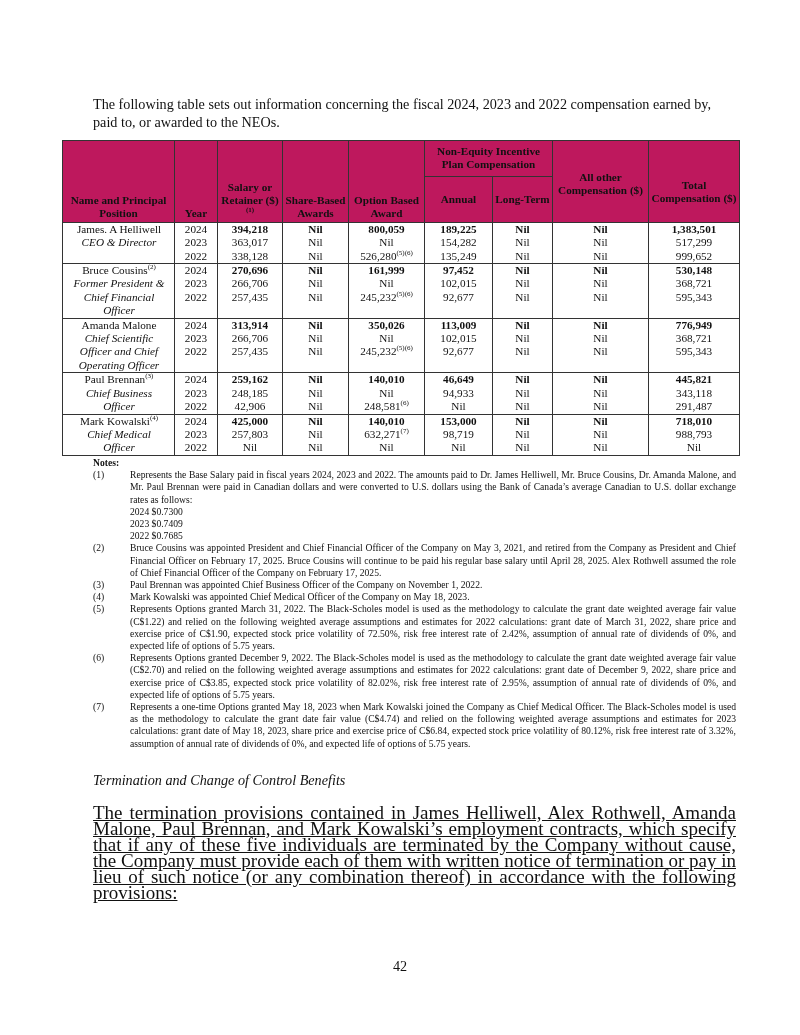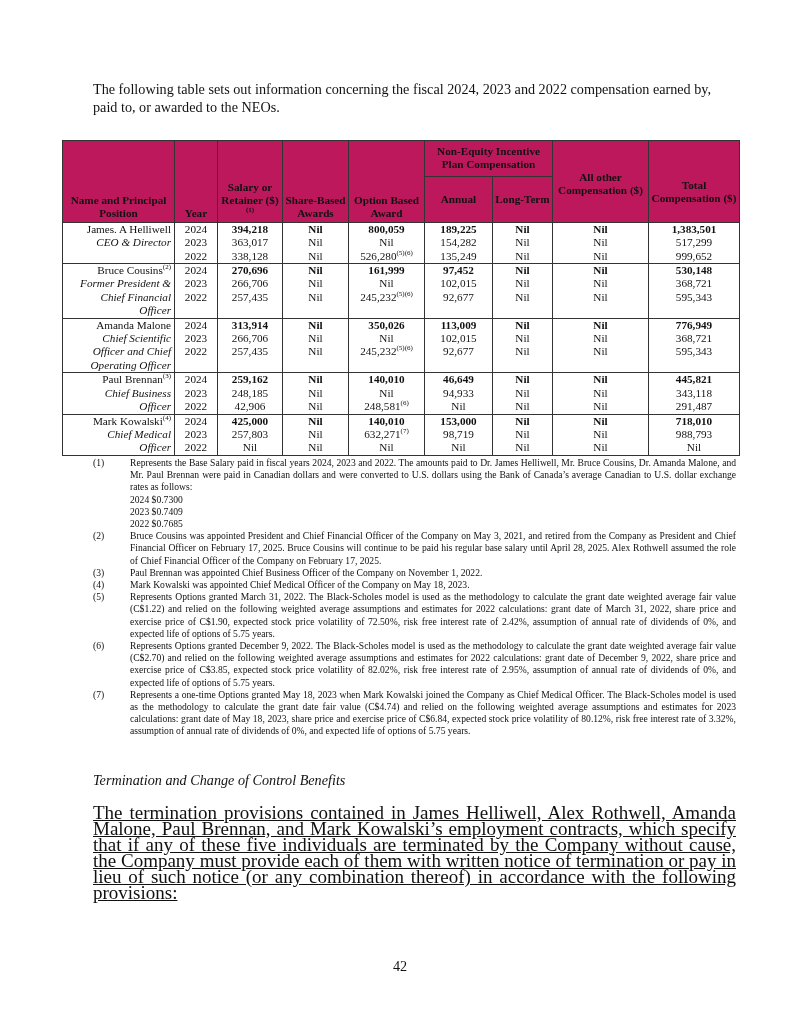--- a/index.html
+++ b/index.html
@@ -1,26 +1,26 @@
 <!DOCTYPE html>
 <html><head>
 <meta charset="utf-8">
 <style>
   html, body { margin:0; padding:0; background:#ffffff; }
   body { width:800px; height:1035px; position:relative; overflow:hidden;
          font-family:"Liberation Serif", serif; color:#111; }
-  .intro { position:absolute; left:93px; top:80px; width:630px; font-size:14.2px; line-height:18px; }
+  .intro { position:absolute; left:93px; top:95px; width:630px; font-size:14.2px; line-height:18px; }
   table.comp { position:absolute; left:62px; top:140px; width:677px; border-collapse:collapse;
                font-size:11.2px; line-height:13.4px; table-layout:fixed; }
   table.comp th { background:#be185d; font-weight:bold; text-align:center; vertical-align:bottom;
                   border:1.3px solid #333; padding:2px 2px 1px; }
   table.comp th.group { vertical-align:middle; padding:4px 2px; }
   table.comp td { border-left:1.3px solid #333; border-right:1.3px solid #333; padding:0 3px;
                   text-align:center; vertical-align:top; white-space:nowrap; }
-  table.comp td.name { text-align:right; padding-left:4px; white-space:normal; }
+  table.comp td.name { text-align:center; padding-left:4px; white-space:normal; }
   table.comp tbody tr.first td { border-top:1.3px solid #333; }
   table.comp tbody:last-of-type tr:last-child td { border-bottom:1.3px solid #333; }
   .b { font-weight:bold; }
   .it { font-style:italic; }
   sup { font-size:7px; line-height:0; vertical-align:super; }
   .notes { position:absolute; left:93px; top:457px; width:643px; font-size:9.6px; line-height:12.2px; }
   .notes .hdr { font-weight:bold; }
   .note { display:flex; }
   .note .num { width:37px; flex:none; }
   .note .txt { flex:1; text-align:justify; }
@@ -255,20 +255,21 @@
         <td><span>Nil</span></td>
         <td><span>Nil</span></td>
         <td><span>Nil</span></td>
         <td><span>Nil</span></td>
         <td><span>Nil</span></td>
       </tr>
     </tbody>
 </table>
 
 <div class="notes">
+  <div class="hdr">Notes:</div>
   <div id="notes-list">
       <div class="note">
         <div class="num">(1)</div>
         <div class="txt"><span>Represents the Base Salary paid in fiscal years 2024, 2023 and 2022. The amounts paid to Dr. James Helliwell, Mr. Bruce Cousins, Dr. Amanda Malone, and Mr. Paul Brennan were paid in Canadian dollars and were converted to U.S. dollars using the Bank of Canada’s average Canadian to U.S. dollar exchange rates as follows:</span><span class="rate">2024 $0.7300</span><span class="rate">2023 $0.7409</span><span class="rate">2022 $0.7685</span></div>
       </div>
       <div class="note">
         <div class="num">(2)</div>
         <div class="txt"><span>Bruce Cousins was appointed President and Chief Financial Officer of the Company on May 3, 2021, and retired from the Company as President and Chief Financial Officer on February 17, 2025. Bruce Cousins will continue to be paid his regular base salary until April 28, 2025. Alex Rothwell assumed the role of Chief Financial Officer of the Company on February 17, 2025.</span></div>
       </div>
       <div class="note">

